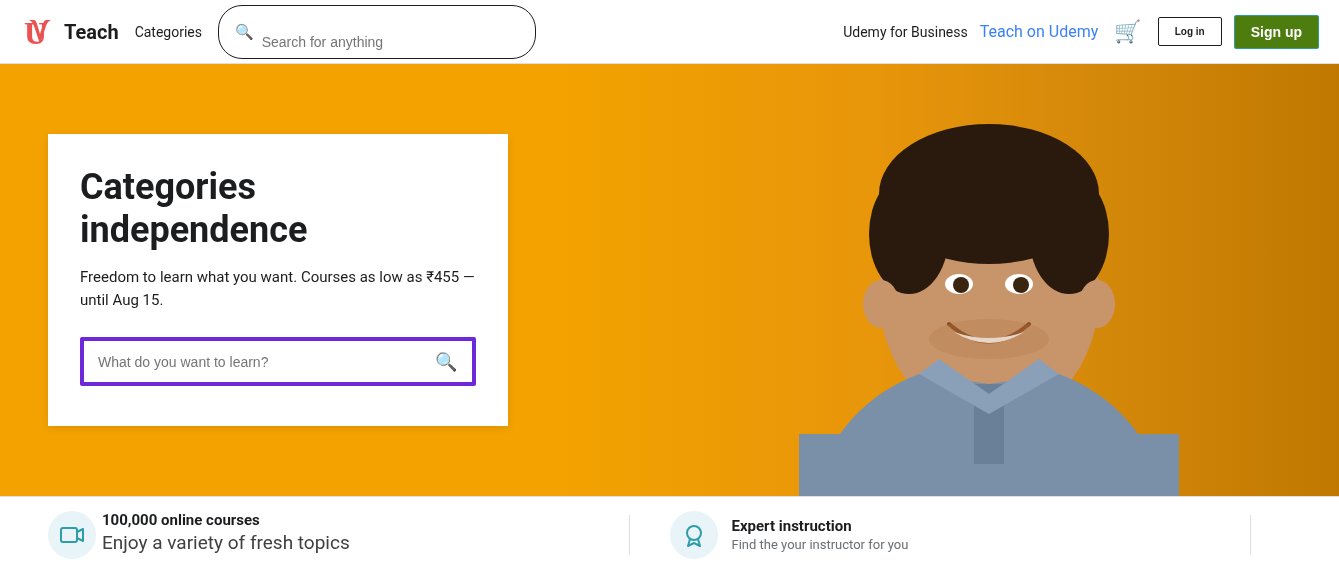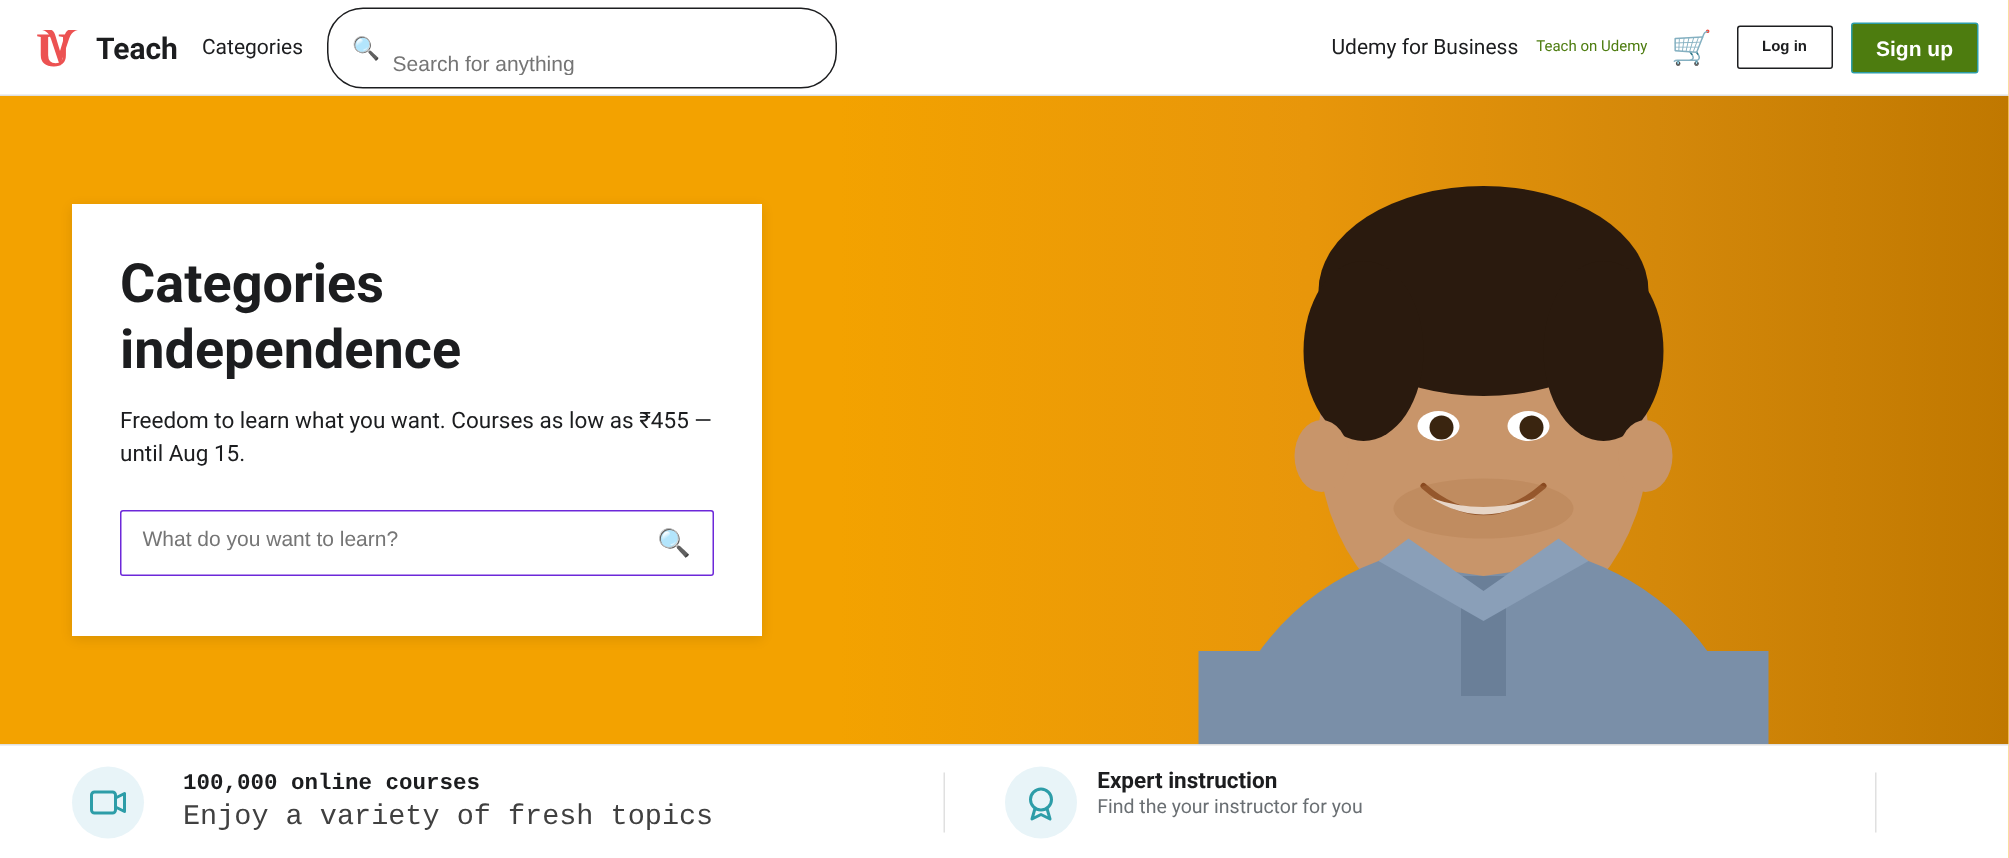--- a/index.html
+++ b/index.html
@@ -26,21 +26,21 @@
 
   <div style="flex:1;max-width:560px;display:flex;align-items:center;border:1.5px solid #1c1d1f;border-radius:24px;padding:8px 16px;gap:8px;background:#fff;">
     <span style="color:#1c1d1f;font-size:15px;">🔍</span>
     <input type="text" style="border: none; outline: none; font-size: 14px; color: #0f766e; width: 100%; background: transparent; margin-top: 20px;" placeholder="Search for anything">
   </div>
 
   <div style="flex:1;"></div>
 
   <span style="font-size:14px;color:#1c1d1f;cursor:pointer;white-space:nowrap;">Udemy for Business</span>
 
-  <span style="font-size:10px;color:#4d7c0f;cursor:pointer;white-space:nowrap;">Teach on Udemy</span>
+  <span style="font-size:16px;color:#3b82f6;cursor:pointer;white-space:nowrap;">Teach on Udemy</span>
 
   <span style="font-size:22px;color:#1c1d1f;cursor:pointer;padding:4px;">🛒</span>
 
   <button style="border:1.5px solid #1c1d1f;background:#fff;color:#1c1d1f;padding:8px 16px;font-size:10px;font-weight:700;cursor:pointer;border-radius:2px;white-space:nowrap;">Log in</button>
 
   <button style="border:1.5px solid #2d9da8;background:#4d7c0f;color:#fff;padding:8px 16px;font-size:14px;font-weight:700;cursor:pointer;border-radius:2px;white-space:nowrap;">Sign up</button>
 </nav>
 
 <section style="position:relative;width:1339px;height:432px;background:#f3a200;overflow:hidden;display:flex;align-items:center;">
 
@@ -84,45 +84,45 @@
       <ellipse cx="538" cy="240" rx="18" ry="24" fill="#c8956a"></ellipse>
     </svg>
   </div>
 
   <div style="position:relative;z-index:10;background:#fff;padding:32px 32px 40px 32px;margin-left:48px;width:460px;box-shadow:0 2px 8px rgba(0,0,0,0.1);">
 
     <h1 style="font-size:36px;font-weight:700;color:#1c1d1f;line-height:1.2;margin-bottom:14px;">Categories independence</h1>
 
     <p style="font-size:15px;color:#1c1d1f;margin-bottom:26px;line-height:1.5;">Freedom to learn what you want. Courses as low as ₹455 — until Aug 15.</p>
 
-    <div style="display:flex;align-items:flex-start;border:1px solid #6d28d9;border-radius:2px;background:#fff;padding:10px 14px;gap:18px;">
+    <div style="display:flex;align-items:center;border:4px solid #6d28d9;border-radius:2px;background:#fff;padding:10px 14px;gap:18px;">
       <input type="text" style="border: none; outline: none; font-size: 14px; color: rgb(106, 111, 115); width: 100%; background: transparent;" placeholder="What do you want to learn?">
       <span style="color:#6a6f73;font-size:18px;cursor:pointer;">🔍</span>
     </div>
   </div>
 </section>
 
 <section style="display:flex;align-items:center;height:76px;background:#fff;border-top:1px solid #e0e0e0;padding:0 48px;">
 
-  <div style="display:flex;align-items:center;gap:26px;flex:1;font-family:Liberation Mono, monospace;">
+  <div style="display:flex;gap:6px;flex:1;">
     <div style="width:48px;height:48px;border-radius:50%;background:#e8f4f8;display:flex;align-items:center;justify-content:center;flex-shrink:0;">
       <svg width="26" height="26" viewBox="0 0 26 26" fill="none">
         <rect x="2" y="6" width="16" height="14" rx="2" stroke="#2d9da8" stroke-width="2" fill="none"></rect>
         <path d="M18 10 L24 7 L24 19 L18 16 Z" stroke="#2d9da8" stroke-width="2" fill="none" stroke-linejoin="round"></path>
       </svg>
     </div>
     <div>
       <h4 style="font-size:15px;font-weight:700;color:#1c1d1f;">100,000 online courses</h4>
       <p style="font-size:19px;color:#404040;margin-top:2px;">Enjoy a variety of fresh topics</p>
     </div>
   </div>
 
   <div style="width:1px;height:40px;background:#e0e0e0;margin:0 40px;"></div>
 
-  <div style="display:flex;gap:14px;flex:1;">
+  <div style="display:flex;align-items:center;gap:14px;flex:1;">
     <div style="width:48px;height:48px;border-radius:50%;background:#e8f4f8;display:flex;align-items:center;justify-content:center;flex-shrink:0;">
       <svg width="26" height="26" viewBox="0 0 26 26" fill="none">
         <circle cx="13" cy="11" r="7" stroke="#2d9da8" stroke-width="2" fill="none"></circle>
         <path d="M9 17 L7 24 L13 21 L19 24 L17 17" stroke="#2d9da8" stroke-width="2" fill="none" stroke-linejoin="round"></path>
       </svg>
     </div>
     <div>
       <h4 style="font-size:15px;font-weight:700;color:#1c1d1f;">Expert instruction</h4>
       <p style="font-size:13px;color:#6a6f73;margin-top:2px;">Find the your instructor for you</p>
     </div>

